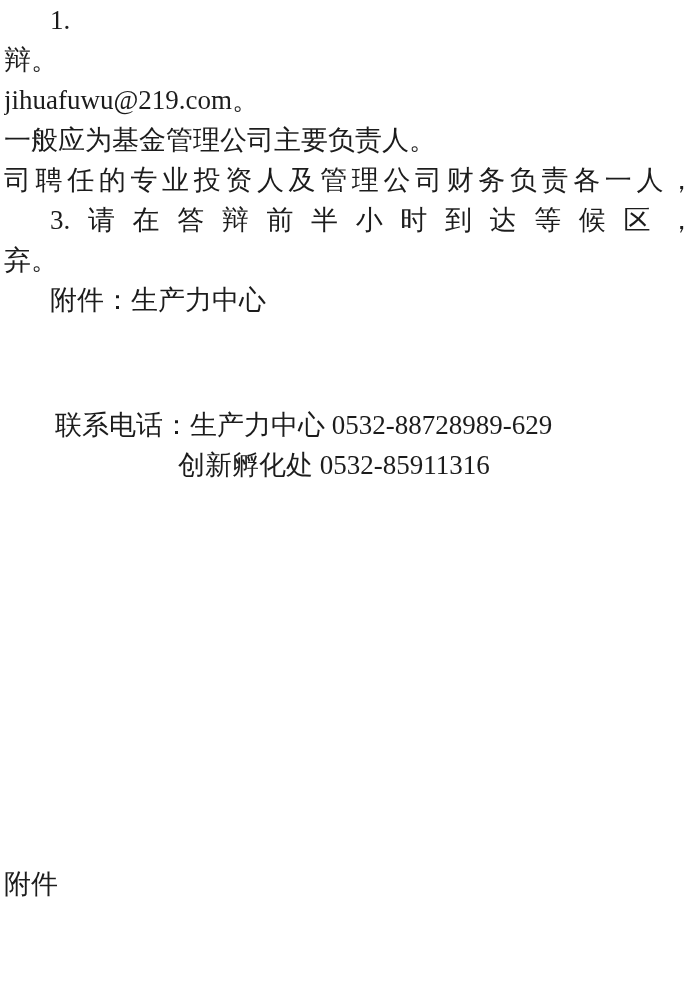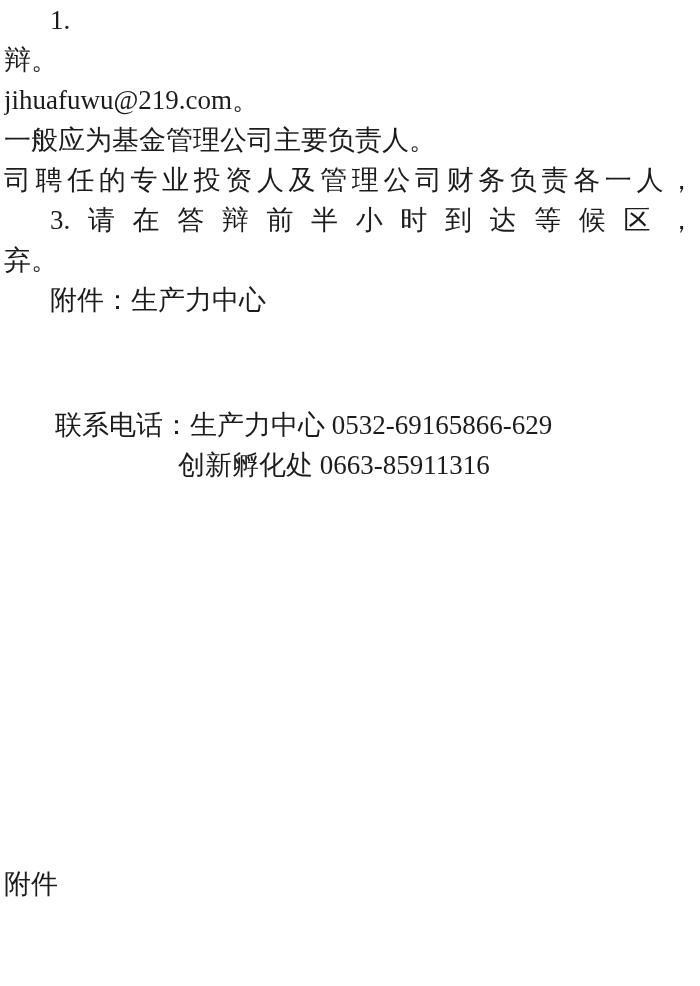--- a/index.html
+++ b/index.html
@@ -65,21 +65,21 @@
   <div class="line just">司聘任的专业投资人及管理公司财务负责各一人，其中主答辩人</div>
 
   <div class="line just indent">3.请在答辩前半小时到达等候区，到时未参加者视为自动放</div>
 
   <div class="line">弃。</div>
 
   <div class="line indent">附件：生产力中心</div>
 
   <div class="spacer-a"></div>
 
-  <div class="line indent-contact">联系电话：生产力中心 0532-69165866-629</div>
+  <div class="line indent-contact">联系电话：生产力中心 0532-88728989-629</div>
 
-  <div class="line indent-contact2">创新孵化处 0663-85911316</div>
+  <div class="line indent-contact2">创新孵化处 0532-85911316</div>
 
   <div class="spacer-b"></div>
 
   <div class="line">附件</div>
 
 </div>
 
 </body></html>

